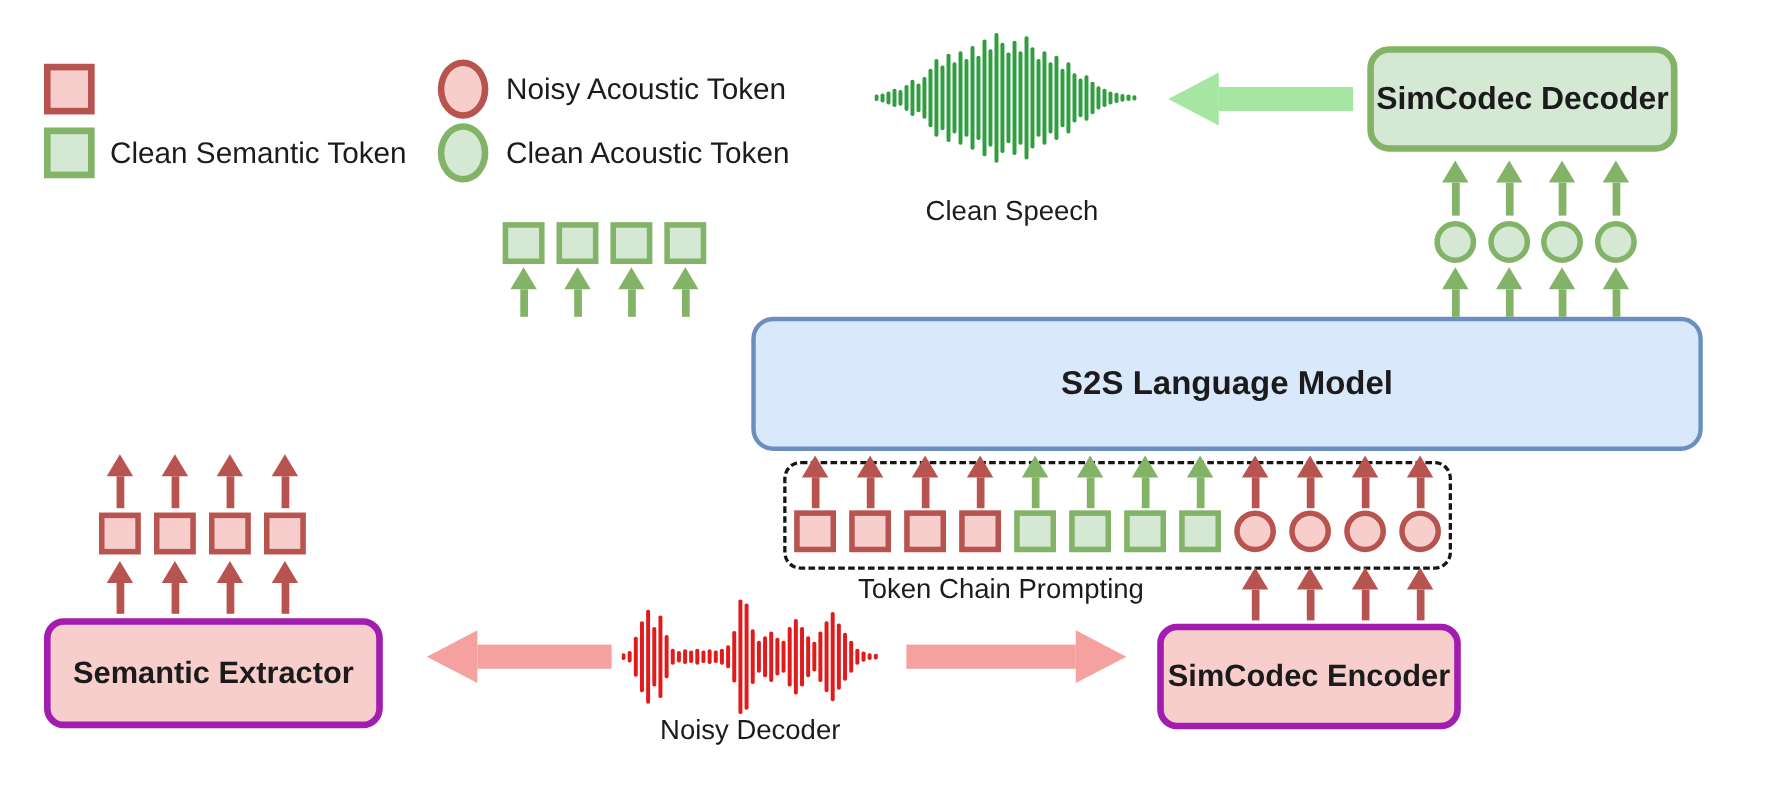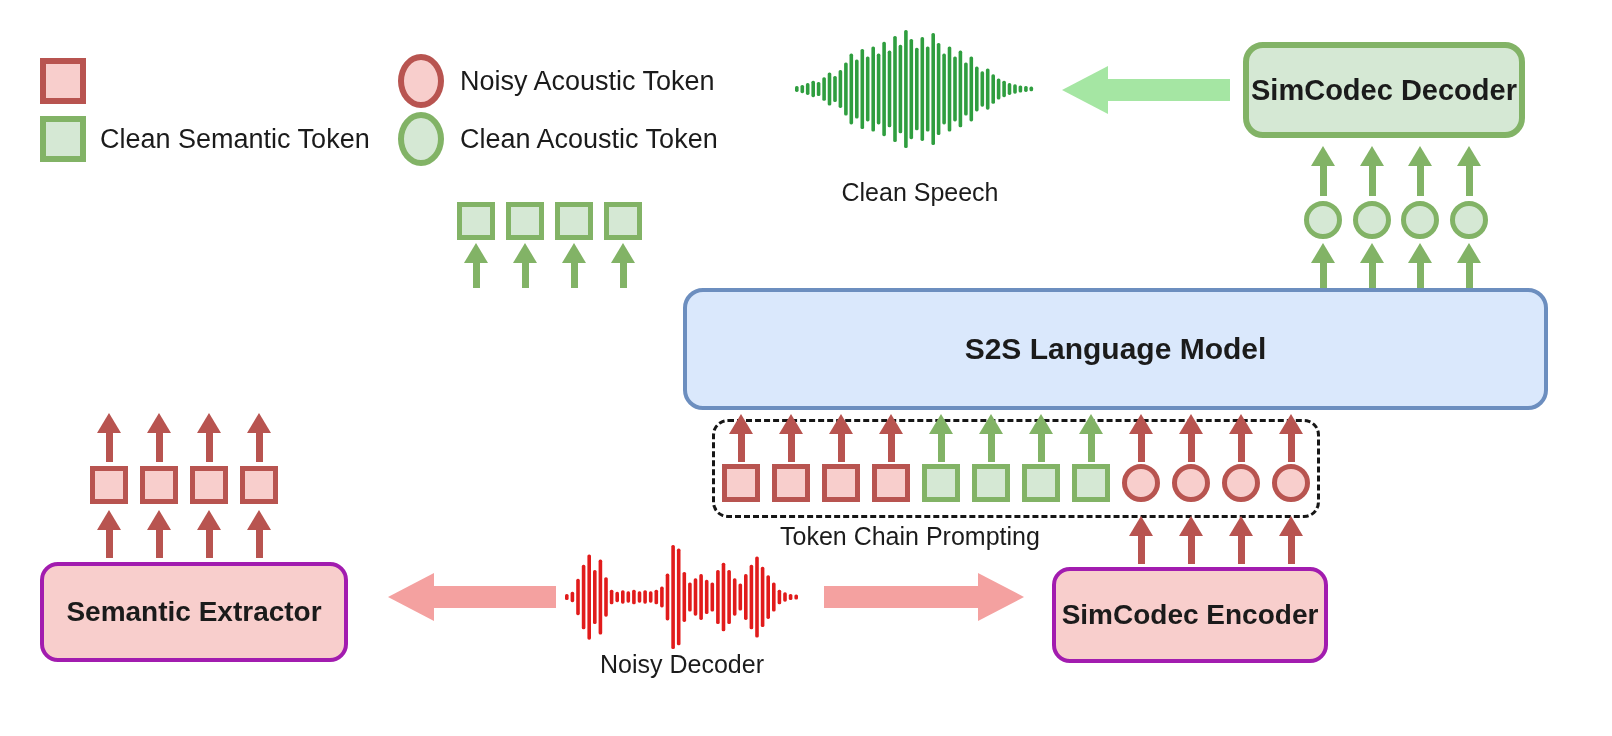--- a/index.html
+++ b/index.html
@@ -8,21 +8,21 @@
     font-family:"Liberation Sans",sans-serif;overflow:hidden;color:#1b1b1b;
   }
   .abs{position:absolute;}
 
   
   .node{
     position:absolute;display:flex;align-items:center;justify-content:center;
     font-weight:700;text-align:center;box-sizing:border-box;
   }
   .box-blue{background:#dae8fc;border:4px solid #6c8ebf;border-radius:20px;font-size:30px;}
-  .box-red{background:#f8cecc;border:4px solid #a21caf;border-radius:18px;font-size:28px;}
+  .box-red{background:#f8cecc;border:6px solid #a21caf;border-radius:18px;font-size:28px;}
   .box-green{background:#d5e8d4;border:6px solid #82b366;border-radius:20px;font-size:29px;}
 
   
   .tok{position:absolute;width:38px;height:38px;box-sizing:border-box;}
   .tok.red{background:#f8cecc;border:5px solid #b85450;}
   .tok.green{background:#d5e8d4;border:5px solid #82b366;}
   .tok.circ{border-radius:50%;}
 
   
   .swatch{position:absolute;box-sizing:border-box;}

